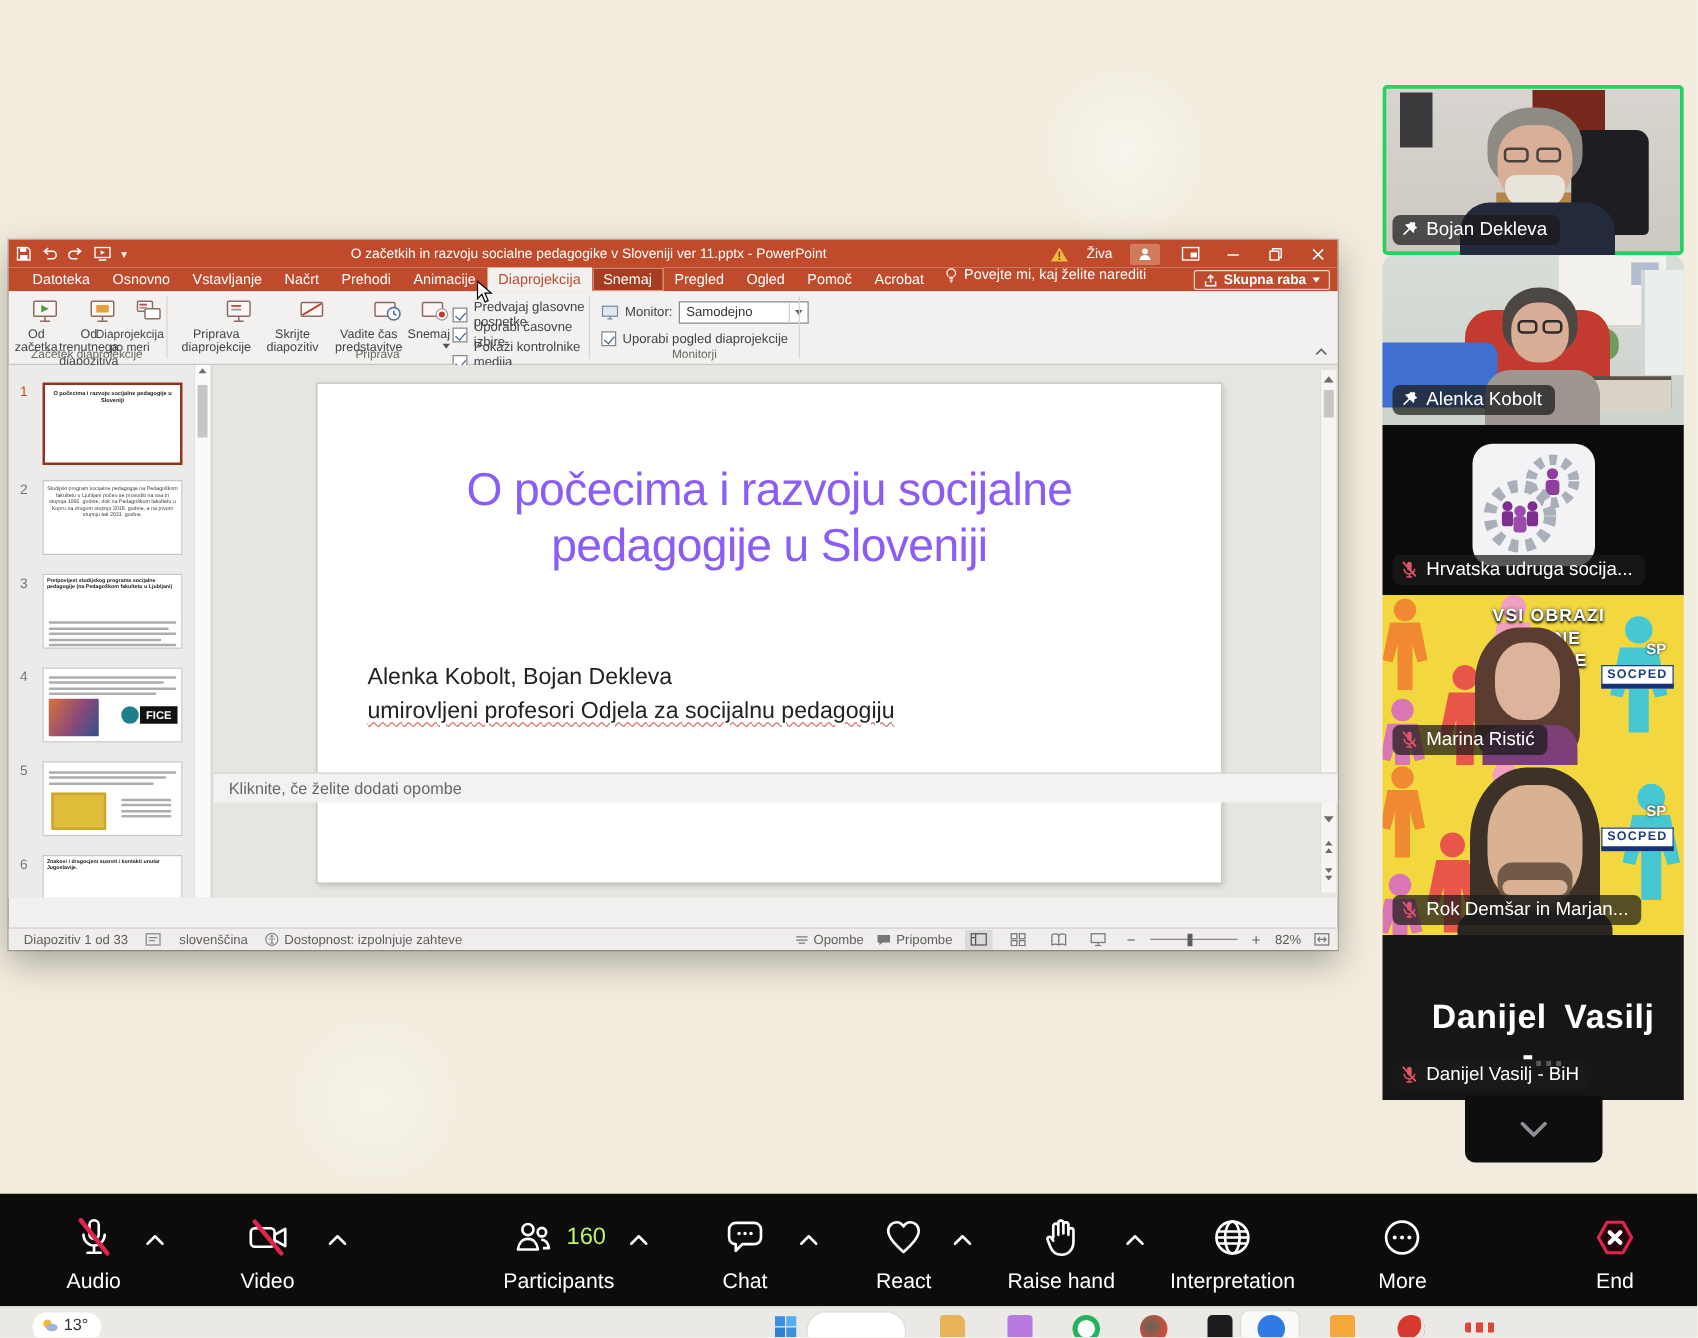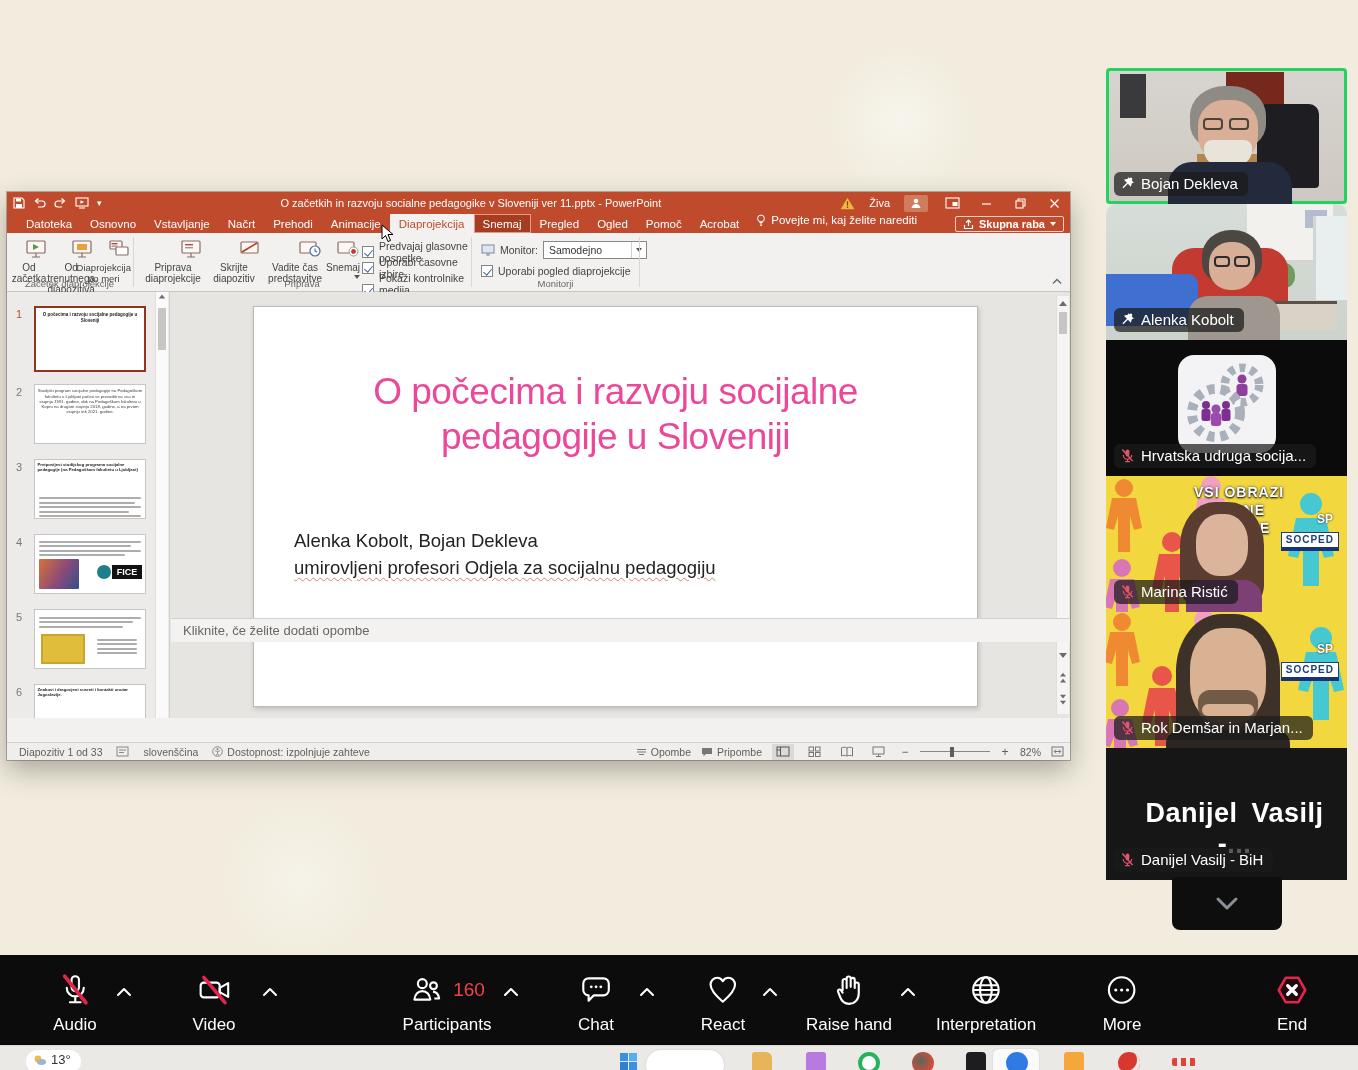--- a/index.html
+++ b/index.html
@@ -60,21 +60,21 @@
   .tnum.sel { color:#bf4b2c; }
   .tbox { position:absolute; left:27px; top:0; width:112px; background:#fff; border:1px solid #c8c6c4; overflow:hidden; }
   .tbox.sel { border:2px solid #8f341f; }
   .micro { transform:scale(.5); transform-origin:0 0; width:200%; }
   .mline { height:2px; background:#adadad; border-radius:1px; margin:2.5px 4px; }
   .thumb-scroll { position:absolute; right:1px; top:0; bottom:0; width:13px; background:#fafafa; border-left:1px solid #e1dfdd; }
   .thumb-scroll .thb { position:absolute; left:2px; right:2px; top:16px; height:42px; background:#c8c6c4; }
 
   
   .canvas-slide { position:absolute; left:246px; top:14px; width:725px; height:401px; background:#fff; border:1px solid #bdbbb9; box-shadow:1px 2px 5px rgba(0,0,0,.18); }
-  .slide-title { position:absolute; left:40px; right:40px; top:62px; text-align:center; font-size:37px; line-height:45px; color:#ec4899; letter-spacing:-.5px; }
+  .slide-title { position:absolute; left:40px; right:40px; top:62px; text-align:center; font-size:37px; line-height:45px; color:#8b5cf6; letter-spacing:-.5px; }
   .slide-sub { position:absolute; left:40px; right:40px; top:220px; text-align:left; font-size:18.5px; line-height:27px; color:#222; }
   .wavy { text-decoration:underline; text-decoration-style:wavy; text-decoration-color:#dd7f7f; text-decoration-thickness:1px; text-underline-offset:3px; }
   .vscroll { position:absolute; right:1px; top:4px; width:13px; height:418px; background:#f6f5f4; border-left:1px solid #e0dedc; }
   .vs-btn { position:absolute; left:0; right:0; height:14px; display:flex; align-items:center; justify-content:center; background:#f6f5f4; }
   .tri-up { width:0; height:0; border-left:4px solid transparent; border-right:4px solid transparent; border-bottom:5px solid #6e6c6a; }
   .tri-down { width:0; height:0; border-left:4px solid transparent; border-right:4px solid transparent; border-top:5px solid #6e6c6a; }
   .vs-thumb { position:absolute; left:2px; right:2px; top:16px; height:22px; background:#c8c6c4; }
 
   
   .notes { position:absolute; left:164px; right:0; top:426px; height:24px; background:#f3f2f1; border-top:1px solid #d2d0ce; display:flex; align-items:center; }
@@ -105,21 +105,21 @@
   .socped { position:absolute; background:#fff; border:1px solid #1d3f7a; color:#1d3f7a; font-weight:bold; font-size:10px; letter-spacing:1px; padding:1px 4px 2px; border-bottom:4px solid #16337a; }
   .splogo { position:absolute; color:#fff; font-weight:bold; font-size:12px; text-shadow:0 0 2px #000; }
   .more-strip { position:absolute; left:1172px; top:877px; width:110px; height:53px; background:#0e0e0e; border-radius:0 0 8px 8px;
     display:flex; align-items:center; justify-content:center; }
 
   
   .zoombar { position:absolute; left:0; top:955px; width:1358px; height:90px; background:#0c0c0c; }
   .zitem { position:absolute; top:17px; transform:translateX(-50%); display:flex; flex-direction:column; align-items:center; color:#fff; }
   .zlabel { margin-top:7px; font-size:17px; color:#fff; white-space:nowrap; }
   .icon-row { display:flex; align-items:center; gap:10px; height:36px; }
-  .pcount { font-size:19px; color:#ef4444; }
+  .pcount { font-size:19px; color:#bef264; }
   .zchev { position:absolute; top:32px; }
 
   
   .taskbar { position:absolute; left:0; top:1045px; width:1358px; height:25px; background:#ebe9e6; border-top:1px solid #dad8d5; overflow:hidden; }
   .weather { position:absolute; left:26px; top:4px; display:flex; align-items:center; gap:4px; background:#fff; border-radius:12px; padding:2px 10px 6px 6px; font-size:13px; color:#333; }
   .tb-ico { position:absolute; top:6px; width:20px; height:22px; border-radius:4px; }
   .win-logo { position:absolute; left:620px; top:7px; width:17px; height:17px; display:grid; grid-template-columns:8px 8px; grid-template-rows:8px 8px; gap:1px; }
   .win-logo div { background:#3d8fe0; }
   .search-pill { position:absolute; left:646px; top:4px; width:78px; height:30px; background:#fff; border-radius:15px; box-shadow:0 0 2px rgba(0,0,0,.15); }
   .hl-box { position:absolute; left:993px; top:3px; width:46px; height:28px; background:#fafafa; border-radius:6px; box-shadow:0 0 2px rgba(0,0,0,.12); }

